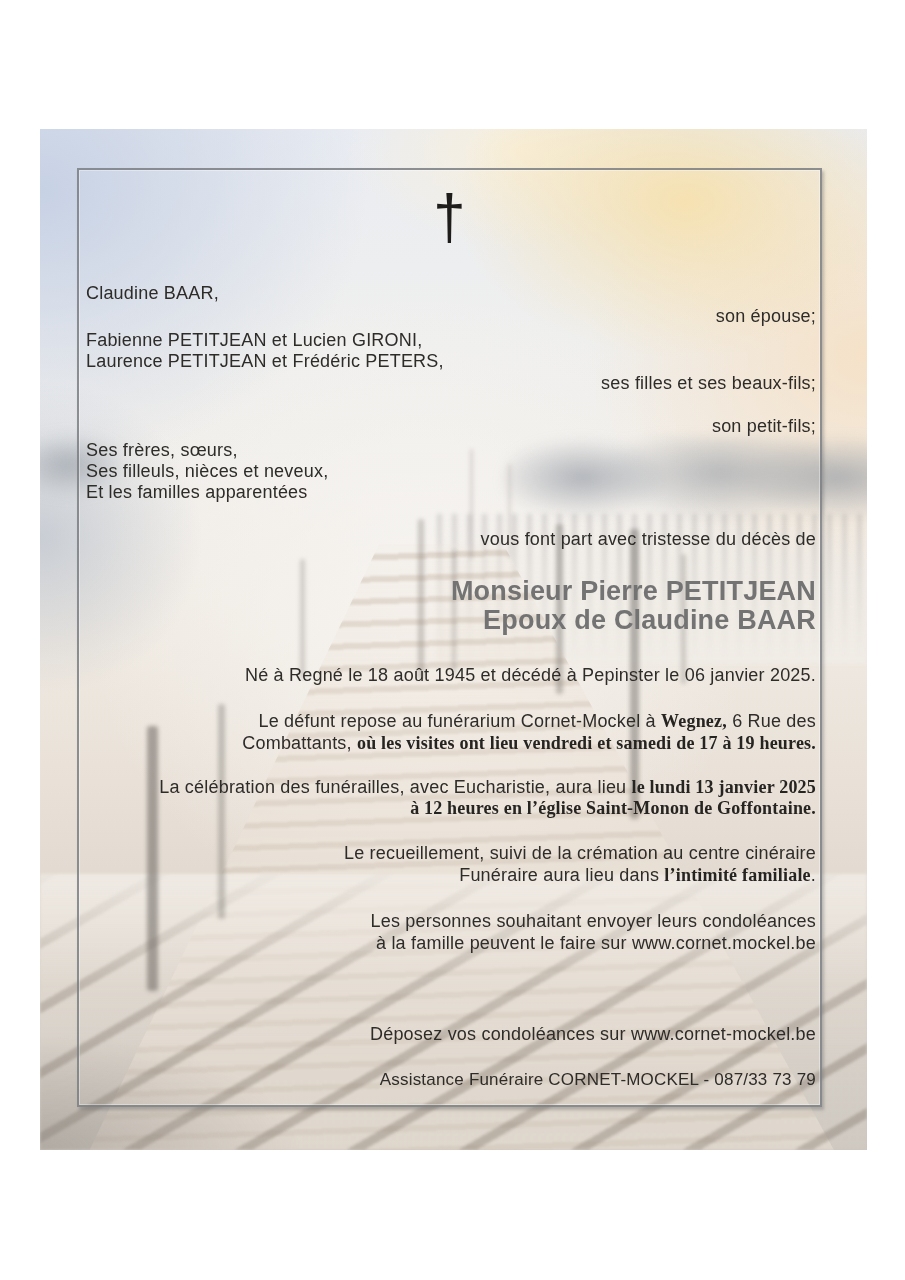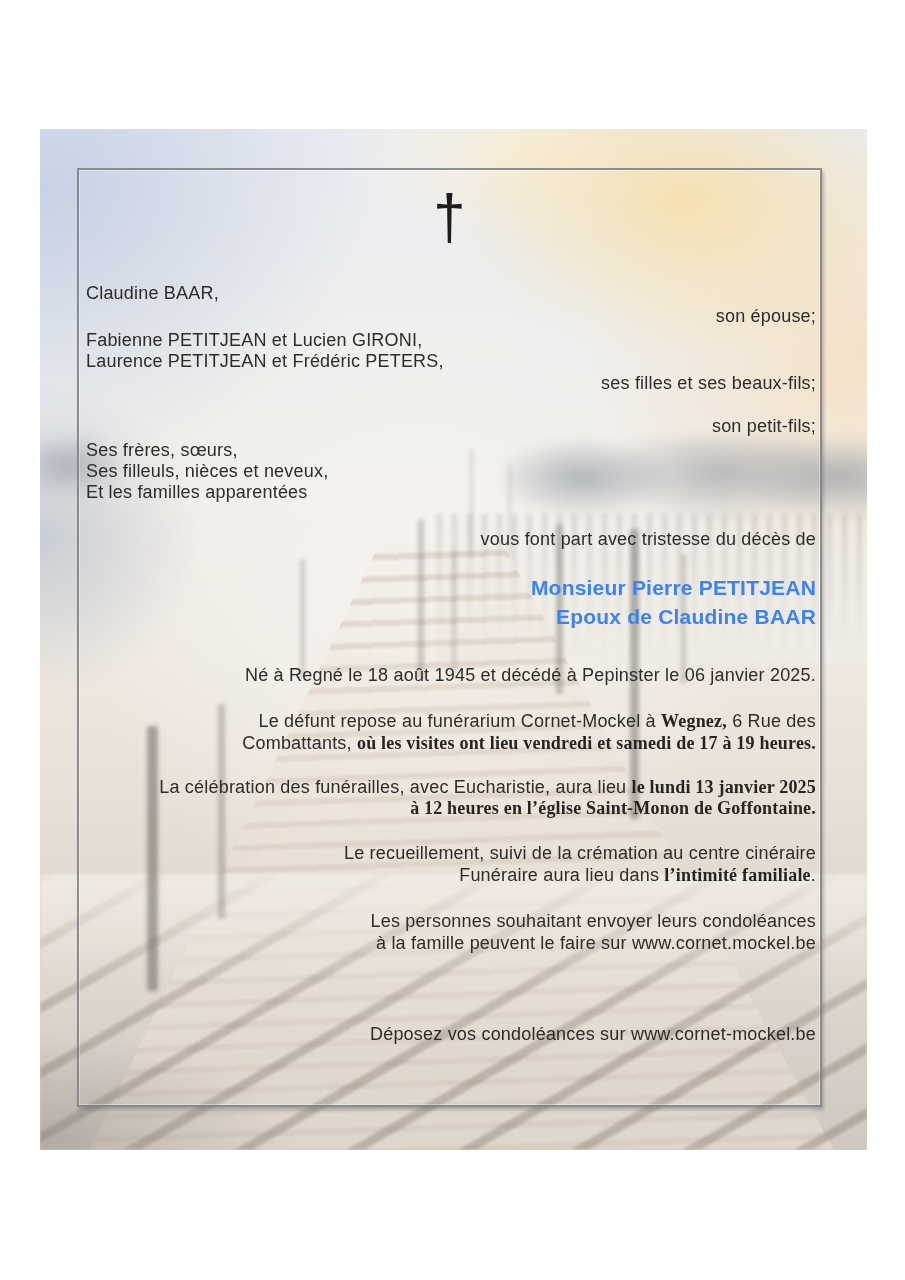--- a/index.html
+++ b/index.html
@@ -58,21 +58,21 @@
     box-shadow:2px 3px 3px rgba(105,105,108,0.40), inset 0 0 0 1px rgba(255,255,255,0.35);}
   
   .t{position:absolute;left:7px;right:4px;font-size:18px;line-height:1.15;color:#2e2c29;
      letter-spacing:0.2px;white-space:nowrap;}
   .t.left{text-align:left;}
   .t.right{text-align:right;}
   .t.center{text-align:right;}
   .b{font-weight:700;color:#262421;font-family:Liberation Serif, serif;}
   .cross{position:absolute;left:0;right:0;top:18px;text-align:center;font-size:58px;
          line-height:1;color:#1e1d1b;transform:scaleY(1.1);}
-  .title{font-size:21px;font-weight:700;color:#3b82f6;letter-spacing:0.2px;}
+  .title{font-size:27px;font-weight:700;color:#737373;letter-spacing:0.2px;}
   .small{font-size:17px;}
 </style>
 </head>
 <body>
 
 <div class="page">
 
   <div class="photo">
     <div class="treeline-left"></div>
     <div class="treeline-right"></div>
@@ -118,15 +118,16 @@
     <div class="t center" style="top:607px"><span>La célébration des funérailles, avec Eucharistie, aura lieu </span><span class="b">le lundi 13 janvier 2025</span></div>
     <div class="t center" style="top:628px"><span class="b">à 12 heures en l’église Saint-Monon de Goffontaine.</span></div>
 
     <div class="t center" style="top:673px">Le recueillement, suivi de la crémation au centre cinéraire</div>
     <div class="t center" style="top:695px"><span>Funéraire aura lieu dans </span><span class="b">l’intimité familiale</span><span>.</span></div>
 
     <div class="t center" style="top:741px">Les personnes souhaitant envoyer leurs condoléances</div>
     <div class="t center" style="top:763px">à la famille peuvent le faire sur www.cornet.mockel.be</div>
 
     <div class="t center" style="top:854px">Déposez vos condoléances sur www.cornet-mockel.be</div>
+    <div class="t center small" style="top:900px">Assistance Funéraire CORNET-MOCKEL - 087/33 73 79</div>
 
   </div>
 </div>
 
 </body></html>

